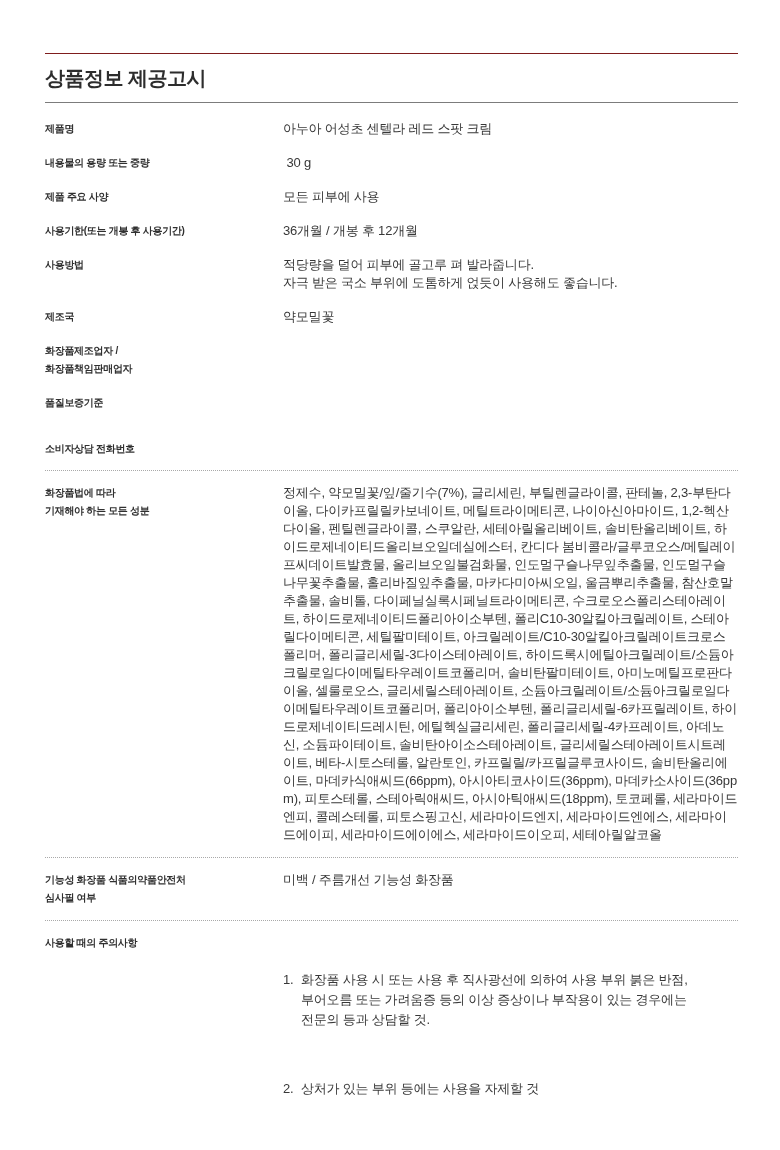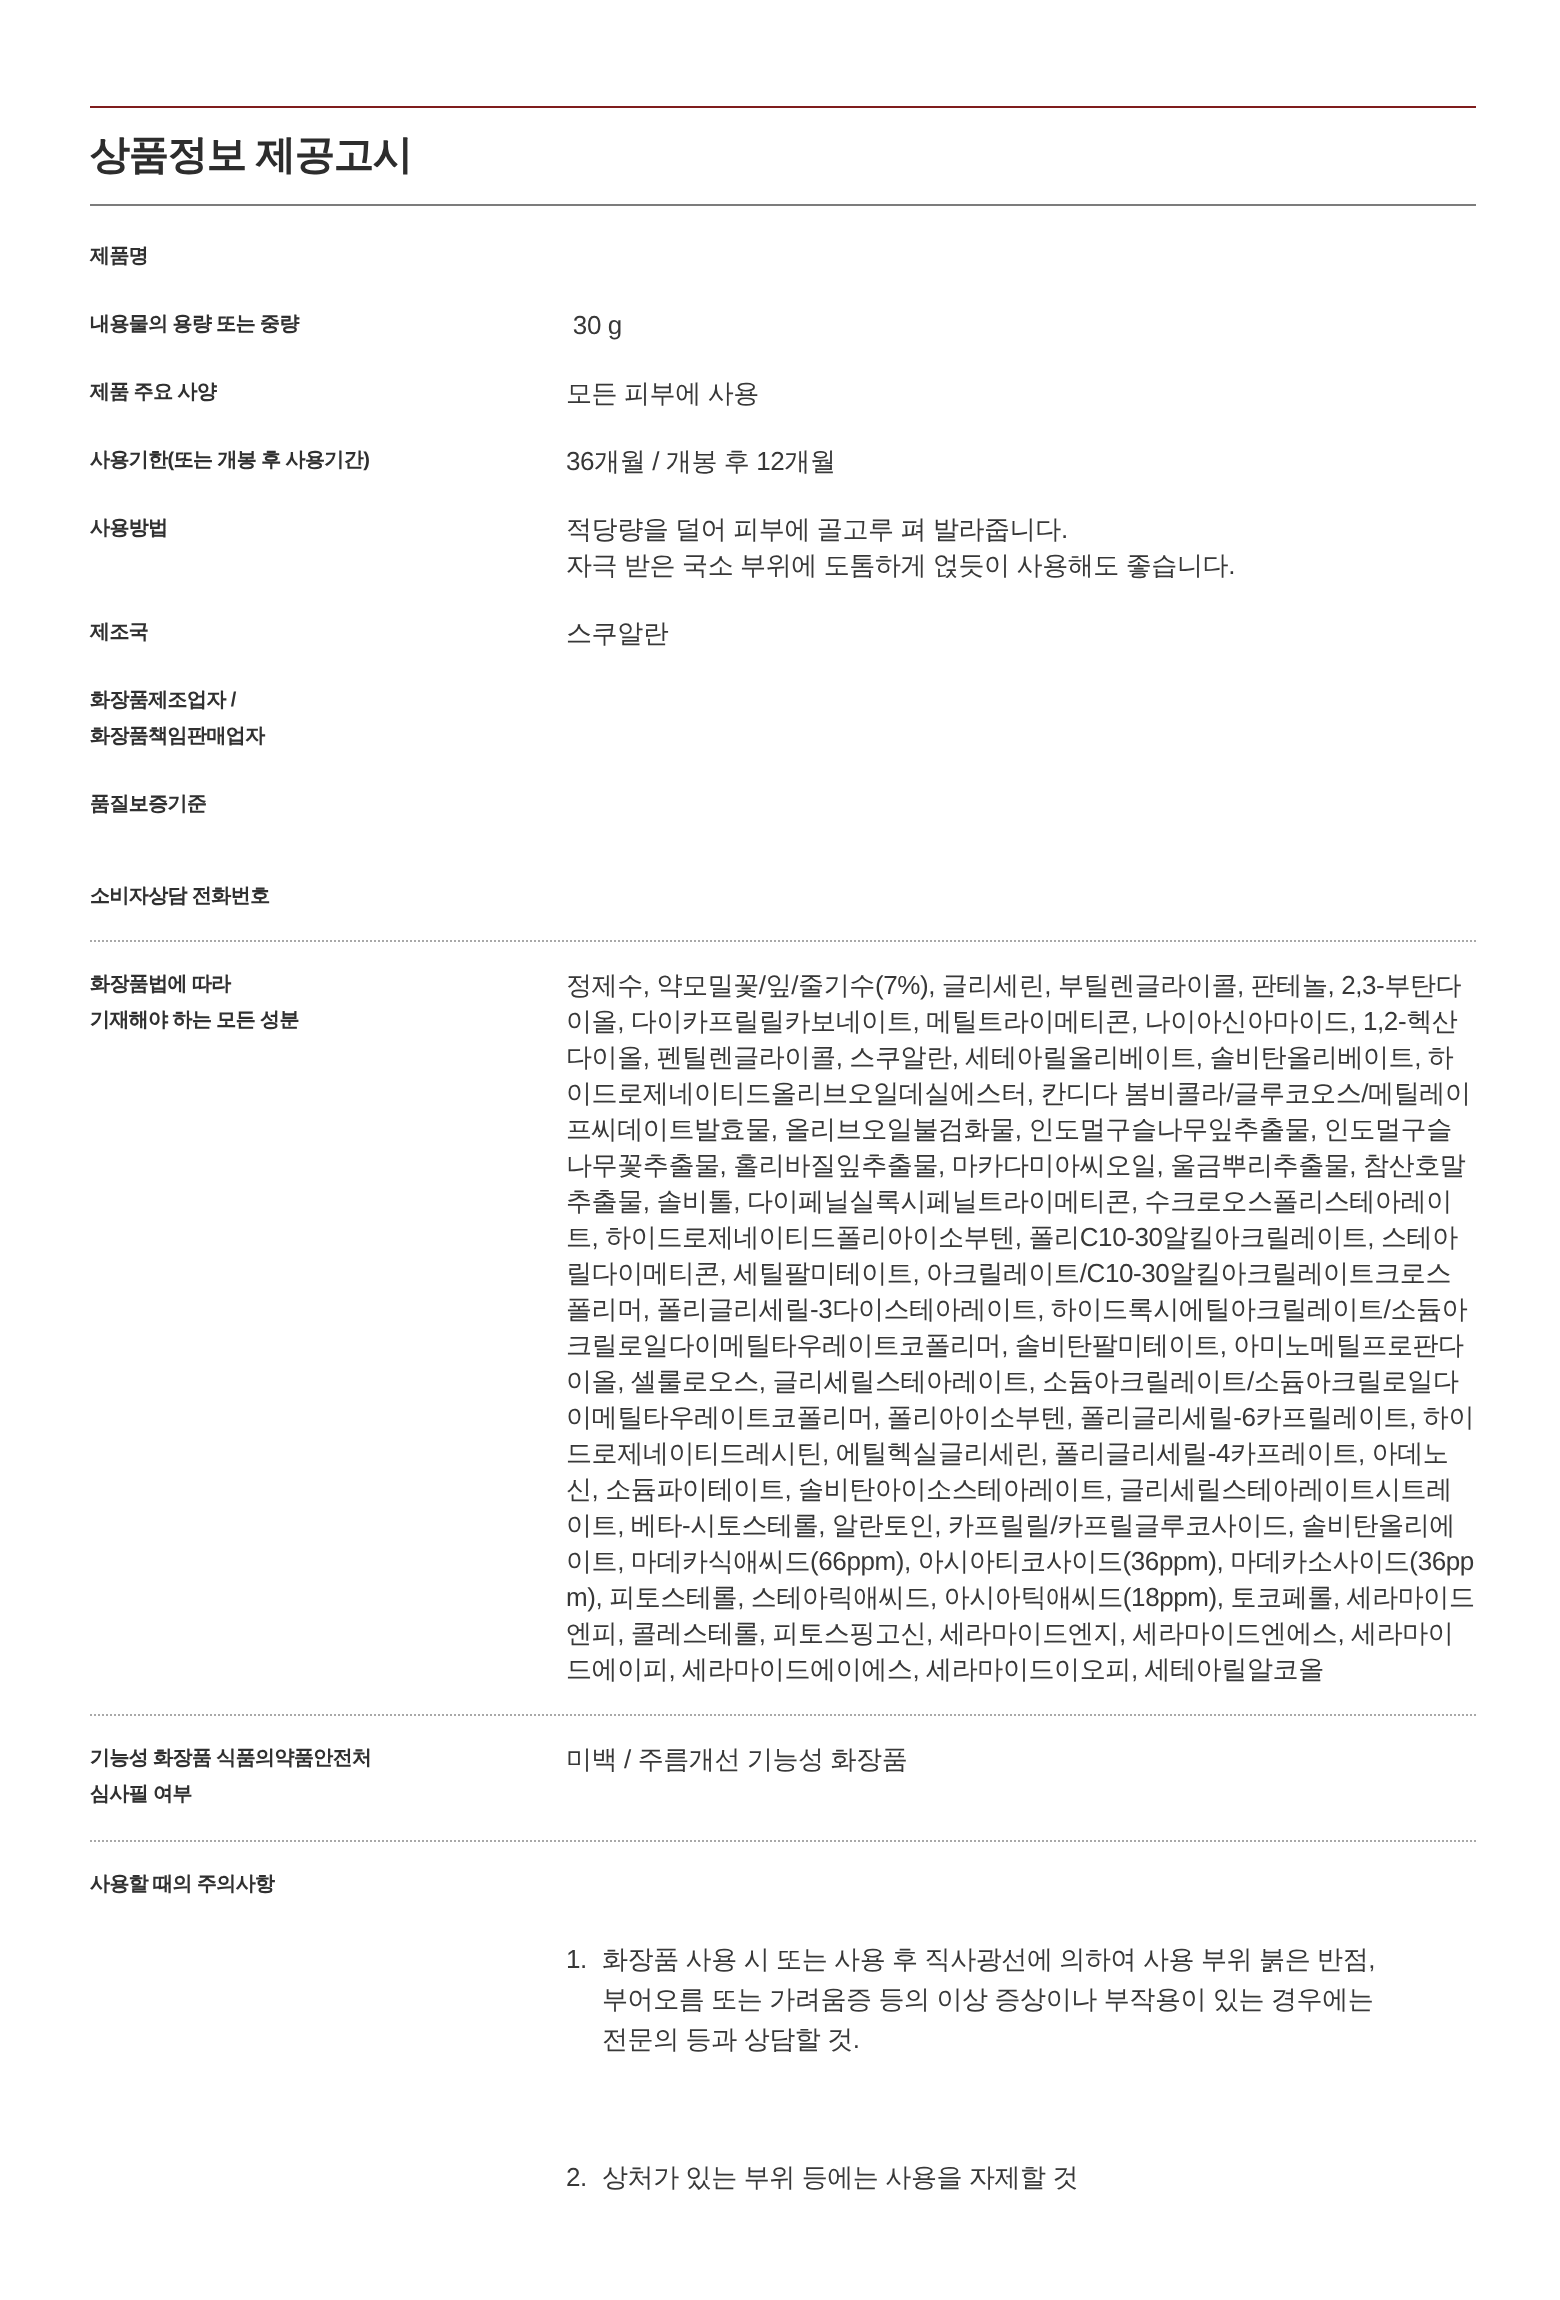--- a/index.html
+++ b/index.html
@@ -84,20 +84,21 @@
 <div class="sheet">
 
   <div class="header">
     <div class="title">상품정보 제공고시</div>
   </div>
 
   <div class="rows">
 
     <div class="row">
       <div class="row-label">제품명</div>
+      <div class="row-value">아누아 어성초 센텔라 레드 스팟 크림</div>
     </div>
 
     <div class="row">
       <div class="row-label">내용물의 용량 또는 중량</div>
       <div class="row-value"> 30 g</div>
     </div>
 
     <div class="row">
       <div class="row-label">제품 주요 사양</div>
       <div class="row-value">모든 피부에 사용</div>
@@ -109,21 +110,21 @@
     </div>
 
     <div class="row">
       <div class="row-label">사용방법</div>
       <div class="row-value">적당량을 덜어 피부에 골고루 펴 발라줍니다.
 자극 받은 국소 부위에 도톰하게 얹듯이 사용해도 좋습니다.</div>
     </div>
 
     <div class="row">
       <div class="row-label">제조국</div>
-      <div class="row-value">스쿠알란</div>
+      <div class="row-value">약모밀꽃</div>
     </div>
 
     <div class="row">
       <div class="row-label">화장품제조업자 /
 화장품책임판매업자</div>
     </div>
 
     <div class="row row--spacer-lg">
       <div class="row-label">품질보증기준</div>
       <div class="row-value"></div>

